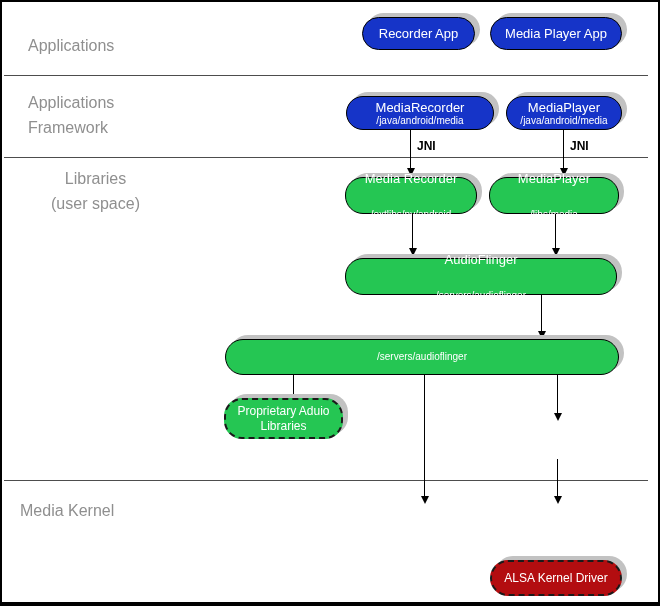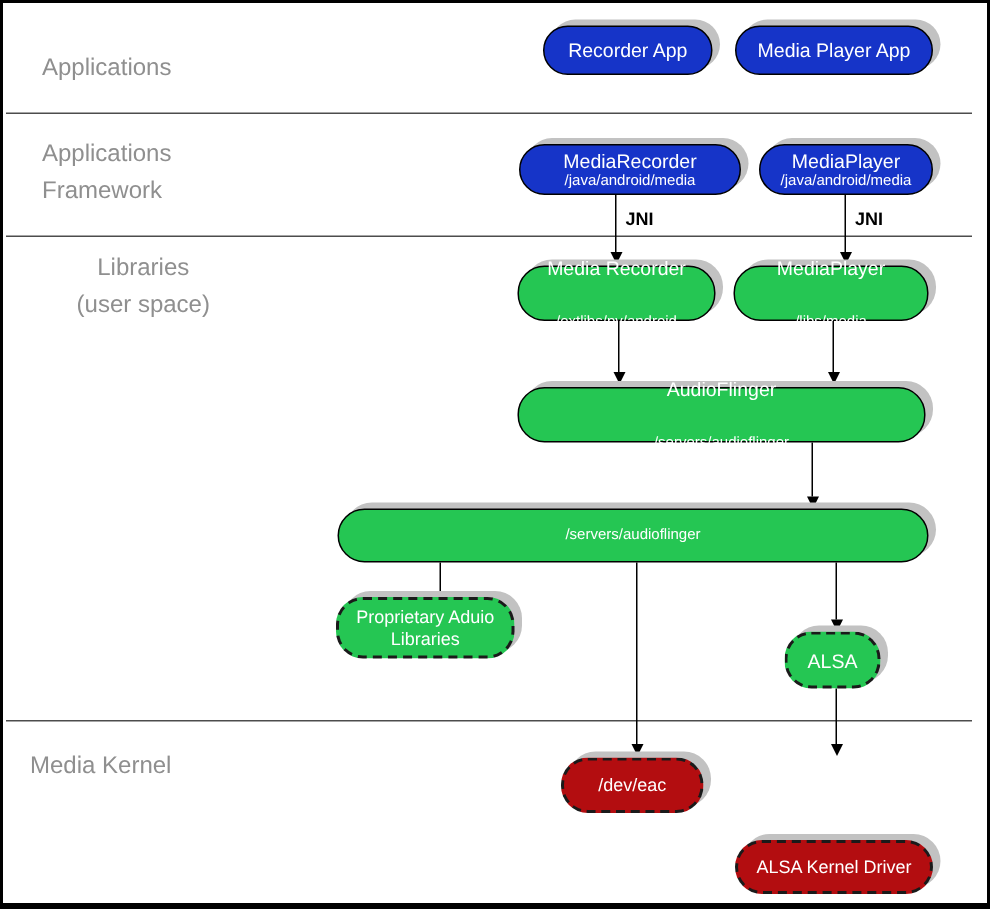--- a/index.html
+++ b/index.html
@@ -135,28 +135,22 @@
       <div class="arrowhead"></div>
     </div>
   <div class="vline" style="left:555px;top:373px;height:38px">
       <div class="arrowhead"></div>
     </div>
 
   <div class="node green dashed small" style="left:222px;top:396px;width:119px;height:41px">
     <div class="node-title">Proprietary Aduio
 Libraries</div>
   </div>
-  <div class="node green dashed" style="left:521px;top:419px;width:64px;height:38px">
-    <div class="node-title">ALSA</div>
-  </div>
 
   <div class="vline" style="left:555px;top:457px;height:37px">
       <div class="arrowhead"></div>
     </div>
 
-  <div class="node red dashed small" style="left:372px;top:503px;width:95px;height:37px">
-    <div class="node-title">/dev/eac</div>
-  </div>
   <div class="node red dashed small" style="left:488px;top:558px;width:132px;height:36px">
     <div class="node-title">ALSA Kernel Driver</div>
   </div>
 
 </div>
 
 </body></html>

